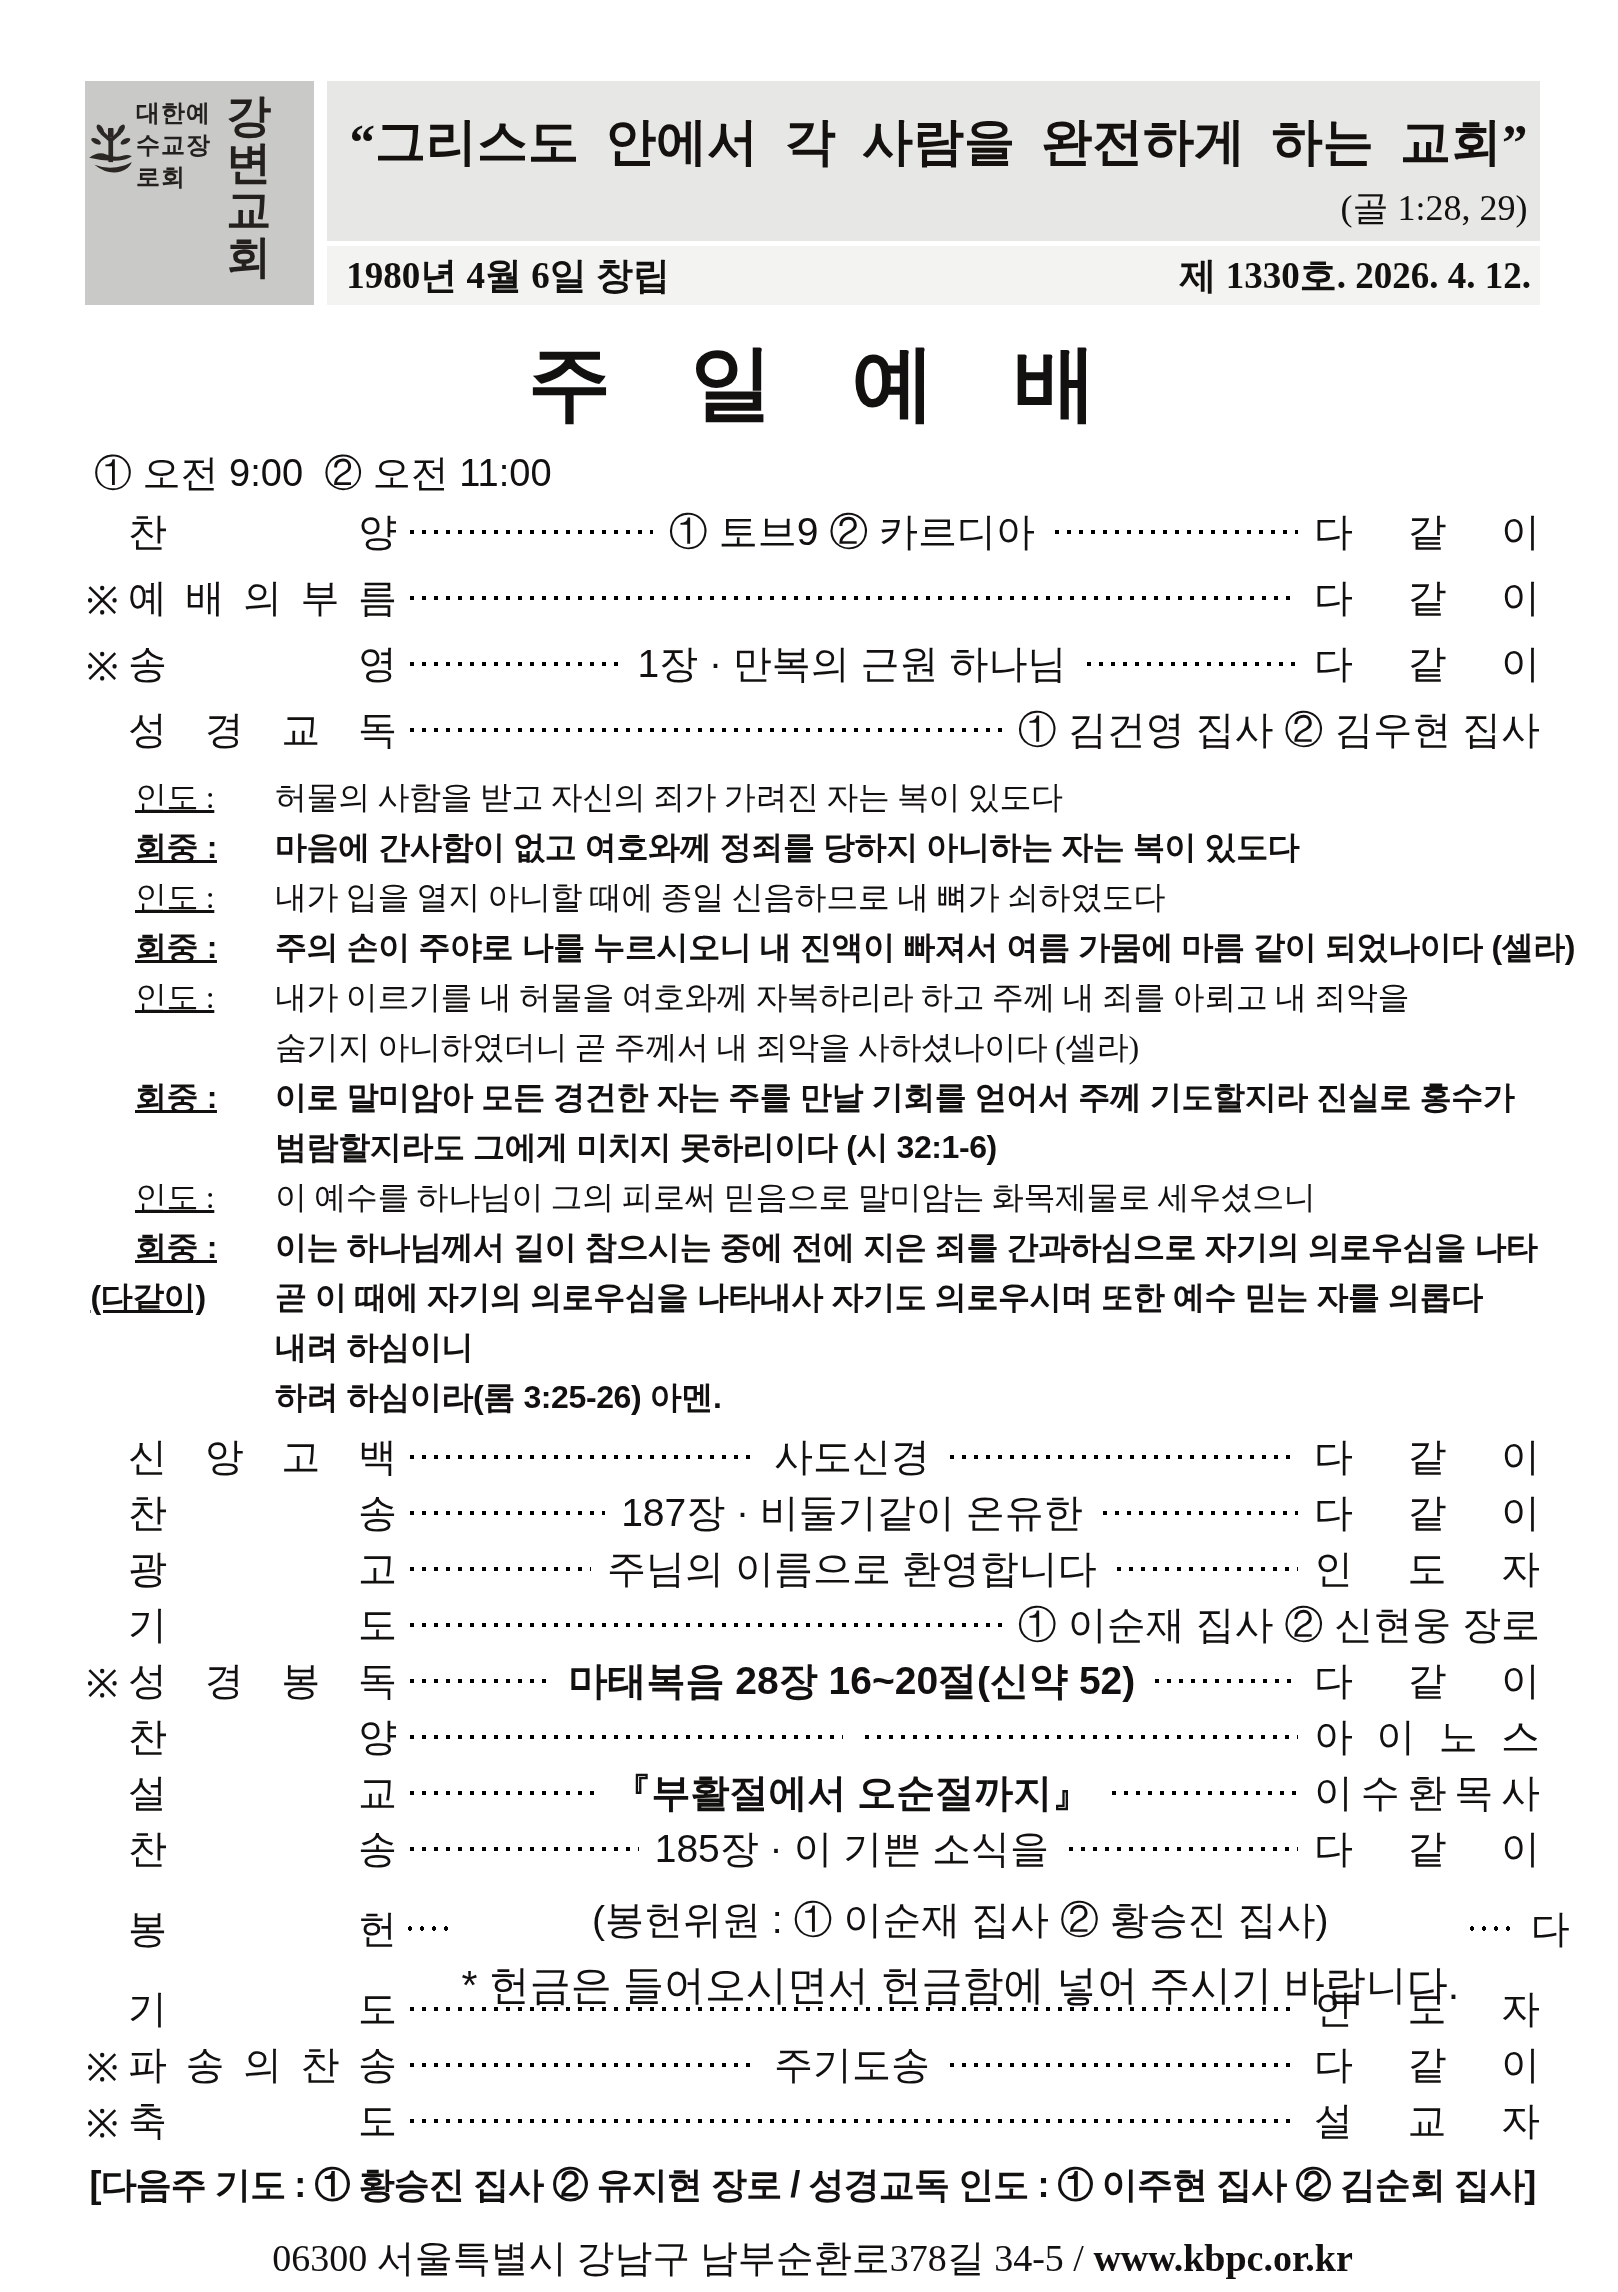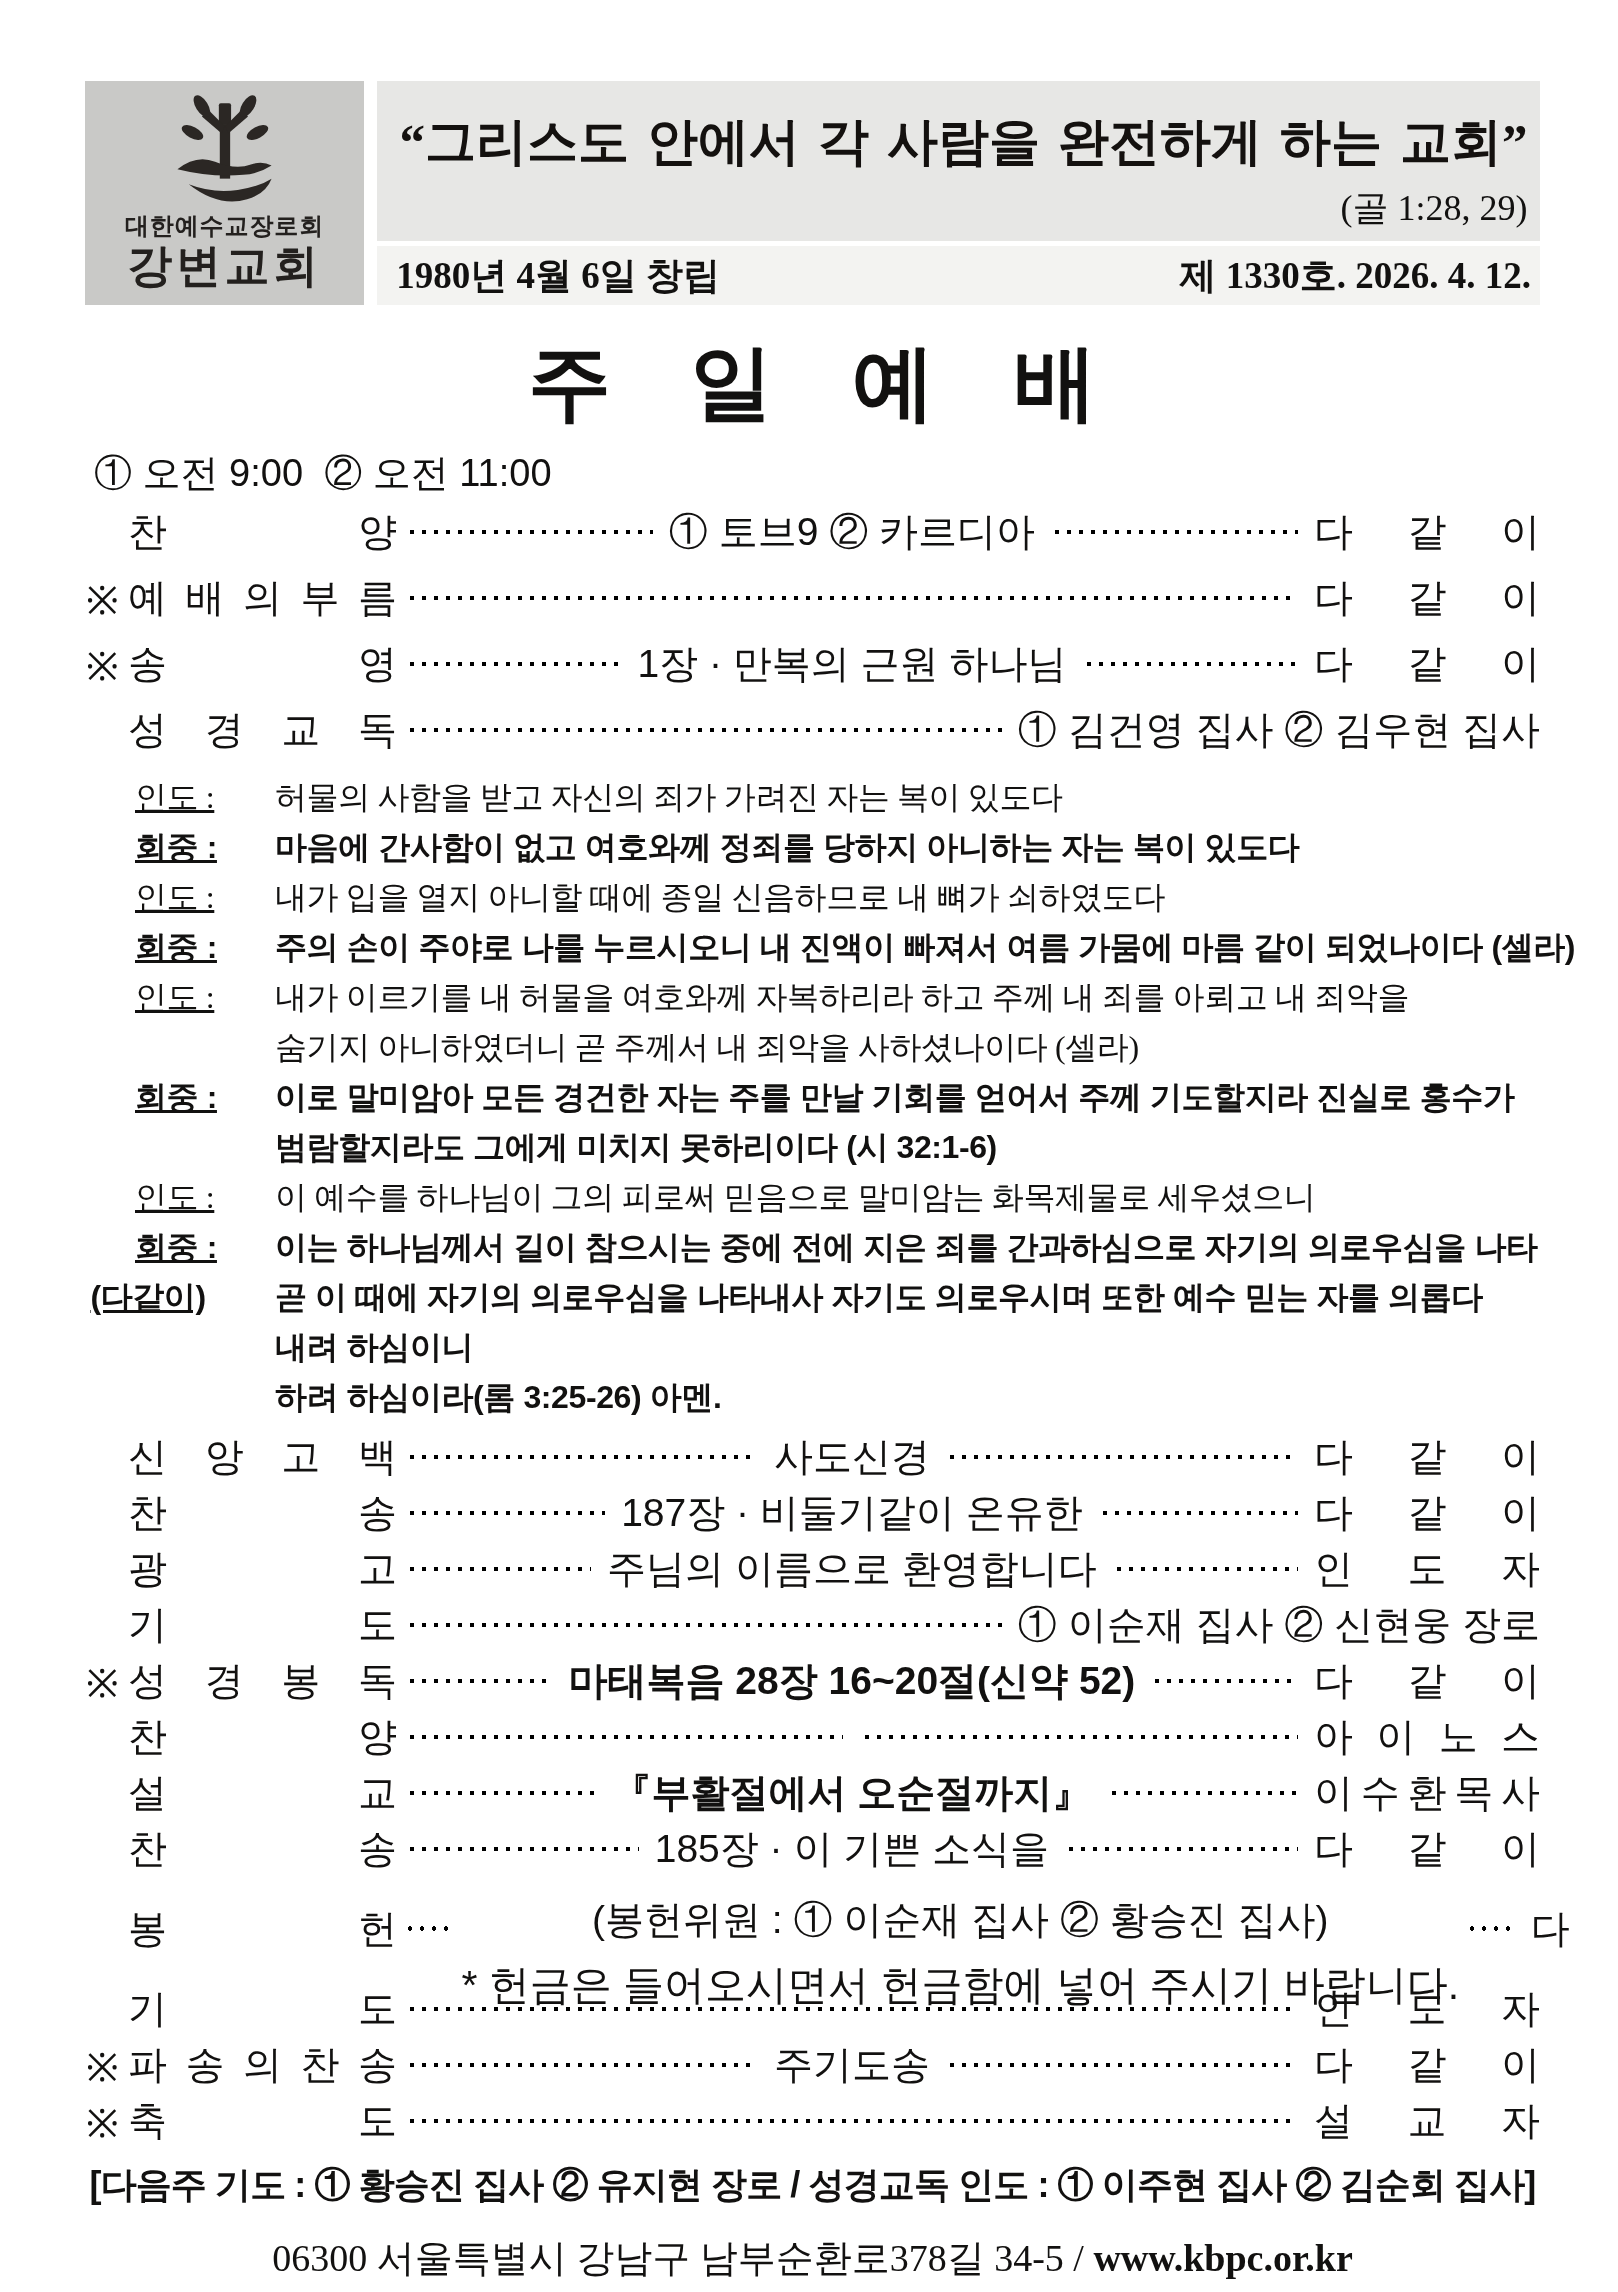--- a/index.html
+++ b/index.html
@@ -2,22 +2,22 @@
 <html style="font-size:14.3px"><head>
 <meta charset="utf-8">
 <style>
   html,body{margin:0;padding:0;background:#fff;}
   body{width:1618px;height:2293px;overflow:hidden;color:#121110;
        font-family:"Liberation Sans",sans-serif;}
   .page{box-sizing:border-box;width:1618px;height:2293px;padding:81px 78px 0 85px;}
 
   
   .hdr{display:flex;height:224px;}
-  .logo-box{flex:none;width:279px;background:#c9c9c7;display:flex;flex-direction:column;
-            align-items:center;justify-content:flex-start;padding-top:10.7px;box-sizing:border-box;}
+  .logo-box{flex:none;width:229px;background:#c9c9c7;display:flex;flex-direction:row;
+            align-items:flex-start;justify-content:flex-start;padding-top:10.7px;box-sizing:border-box;}
   .logo-box svg{display:block;}
   .denom{font-size:24px;letter-spacing:0.9px;margin-top:5.4px;color:#23201e;font-weight:600;}
   .church{font-size:45px;font-weight:800;letter-spacing:3.6px;color:#23201e;line-height:1.05;}
   .hdr-right{flex:1;display:flex;flex-direction:column;margin-left:12.5px;min-width:0;}
   .motto-area{flex:1;background:#e7e7e5;position:relative;padding:27px 12.5px 0 23px;box-sizing:border-box;}
   .motto{font-family:"Liberation Serif",serif;font-weight:700;font-size:51px;
          text-align:justify;text-align-last:justify;white-space:normal;color:#14110f;}
   .motto-ref{position:absolute;right:12.5px;bottom:7.2px;font-family:"Liberation Serif",serif;font-size:36px;}
   .band{flex:none;height:59px;margin-top:5.4px;background:#f3f3f1;display:flex;
         justify-content:space-between;align-items:center;font-family:"Liberation Serif",serif;

